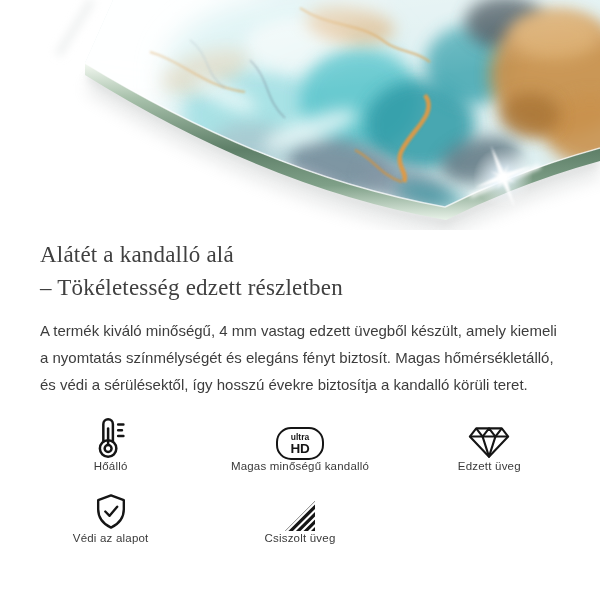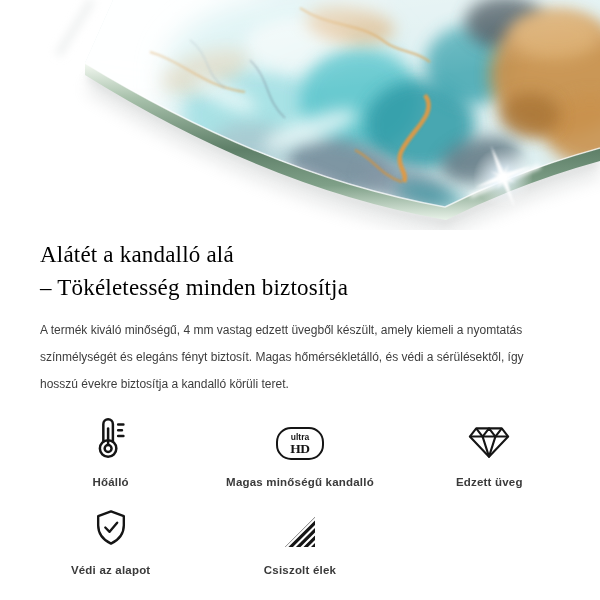--- a/index.html
+++ b/index.html
@@ -1,31 +1,31 @@
 <!DOCTYPE html>
 <html><head>
 <meta charset="utf-8">
 <style>
   html,body{margin:0;padding:0;background:#ffffff;}
   body{width:600px;height:600px;overflow:hidden;font-family:"Liberation Sans",sans-serif;}
   .page{width:600px;height:600px;background:#ffffff;position:relative;}
   .hero{width:600px;height:230px;position:relative;overflow:hidden;}
   .hero svg{display:block;}
   .heading{margin:8px 40px 12px 40px;font-family:"Liberation Serif",serif;font-weight:400;
-           font-size:23px;line-height:33px;color:#000000;letter-spacing:.2px;}
+           font-size:23px;line-height:33px;color:#404040;letter-spacing:.2px;}
   .heading span{display:block;}
-  .desc{margin:13px 18px 0 40px;width:524px;font-size:12px;line-height:27px;color:#3d3d3d;}
+  .desc{margin:13px 18px 0 40px;width:524px;font-size:15px;line-height:27px;color:#3d3d3d;}
   .features{margin:16px 16px 0 16px;display:grid;grid-template-columns:repeat(3,1fr);row-gap:14px;}
   .feature{display:flex;flex-direction:column;align-items:center;}
   .icon-box{height:46px;display:flex;align-items:flex-end;justify-content:center;}
-  .feature-label{margin-top:16px;font-size:11.5px;color:#3a3a3a;letter-spacing:.2px;white-space:nowrap;font-weight:bold;}
+  .feature-label{margin-top:0;font-size:11.5px;color:#3a3a3a;letter-spacing:.2px;white-space:nowrap;}
   .uhd{width:48px;height:33px;border:2.6px solid #151515;border-radius:15px;box-sizing:border-box;
        display:flex;flex-direction:column;align-items:center;justify-content:center;color:#151515;}
   .uhd-top{font-size:8.5px;font-weight:700;line-height:9px;}
-  .uhd-bottom{font-size:13.5px;font-weight:800;line-height:13px;letter-spacing:-.3px;font-family:Liberation Serif, serif;}
+  .uhd-bottom{font-size:13.5px;font-weight:800;line-height:13px;letter-spacing:-.3px;}
 </style>
 </head>
 <body>
 
 <div class="page">
 
   <div class="hero">
     <svg width="600" height="230" viewBox="0 0 600 230">
       <defs>
         <clipPath id="panel">
@@ -119,21 +119,21 @@
         <circle r="30" fill="url(#glow)" opacity="0.9"></circle>
         <path d="M0 -34 L2.6 -3 L30 0 L2.6 3 L0 34 L-2.6 3 L-30 0 L-2.6 -3 Z" fill="#ffffff" opacity="0.95" filter="url(#b1)"></path>
         <path d="M0 -14 L1.4 -1.6 L14 0 L1.4 1.6 L0 14 L-1.4 1.6 L-14 0 L-1.4 -1.6 Z" transform="rotate(45)" fill="#ffffff" opacity="0.8" filter="url(#b1)"></path>
         <circle r="3" fill="#ffffff"></circle>
       </g>
     </svg>
   </div>
 
   <h1 class="heading">
     <span>Alátét a kandalló alá</span>
-    <span>– Tökéletesség minden biztosítja</span>
+    <span>– Tökéletesség edzett részletben</span>
   </h1>
 
   <p class="desc">A termék kiváló minőségű, 4 mm vastag edzett üvegből készült, amely kiemeli a nyomtatás színmélységét és elegáns fényt biztosít. Magas hőmérsékletálló, és védi a sérülésektől, így hosszú évekre biztosítja a kandalló körüli teret.</p>
 
   <div class="features">
 
     <div class="feature">
       <div class="icon-box">
         <svg width="31" height="44" viewBox="0 0 32 46" fill="none" stroke="#151515" stroke-width="2.6" stroke-linecap="round">
           <path d="M8.5 26.5 V8.5 a5 5 0 0 1 10 0 V26.5"></path>
@@ -179,18 +179,18 @@
     </div>
 
     <div class="feature">
       <div class="icon-box">
         <svg width="32" height="32" viewBox="0 0 34 34">
           <g clip-path="url(#triclip)" stroke="#151515" stroke-width="3.4" fill="none">
             <path d="M-2 34 L34 -2 M5 35 L35 5 M12 36 L36 12 M19 37 L37 19 M26 38 L38 26"></path>
           </g>
         </svg>
       </div>
-      <div class="feature-label">Csiszolt élek</div>
+      <div class="feature-label">Csiszolt üveg</div>
     </div>
 
 
   </div>
 </div>
 
 </body></html>

